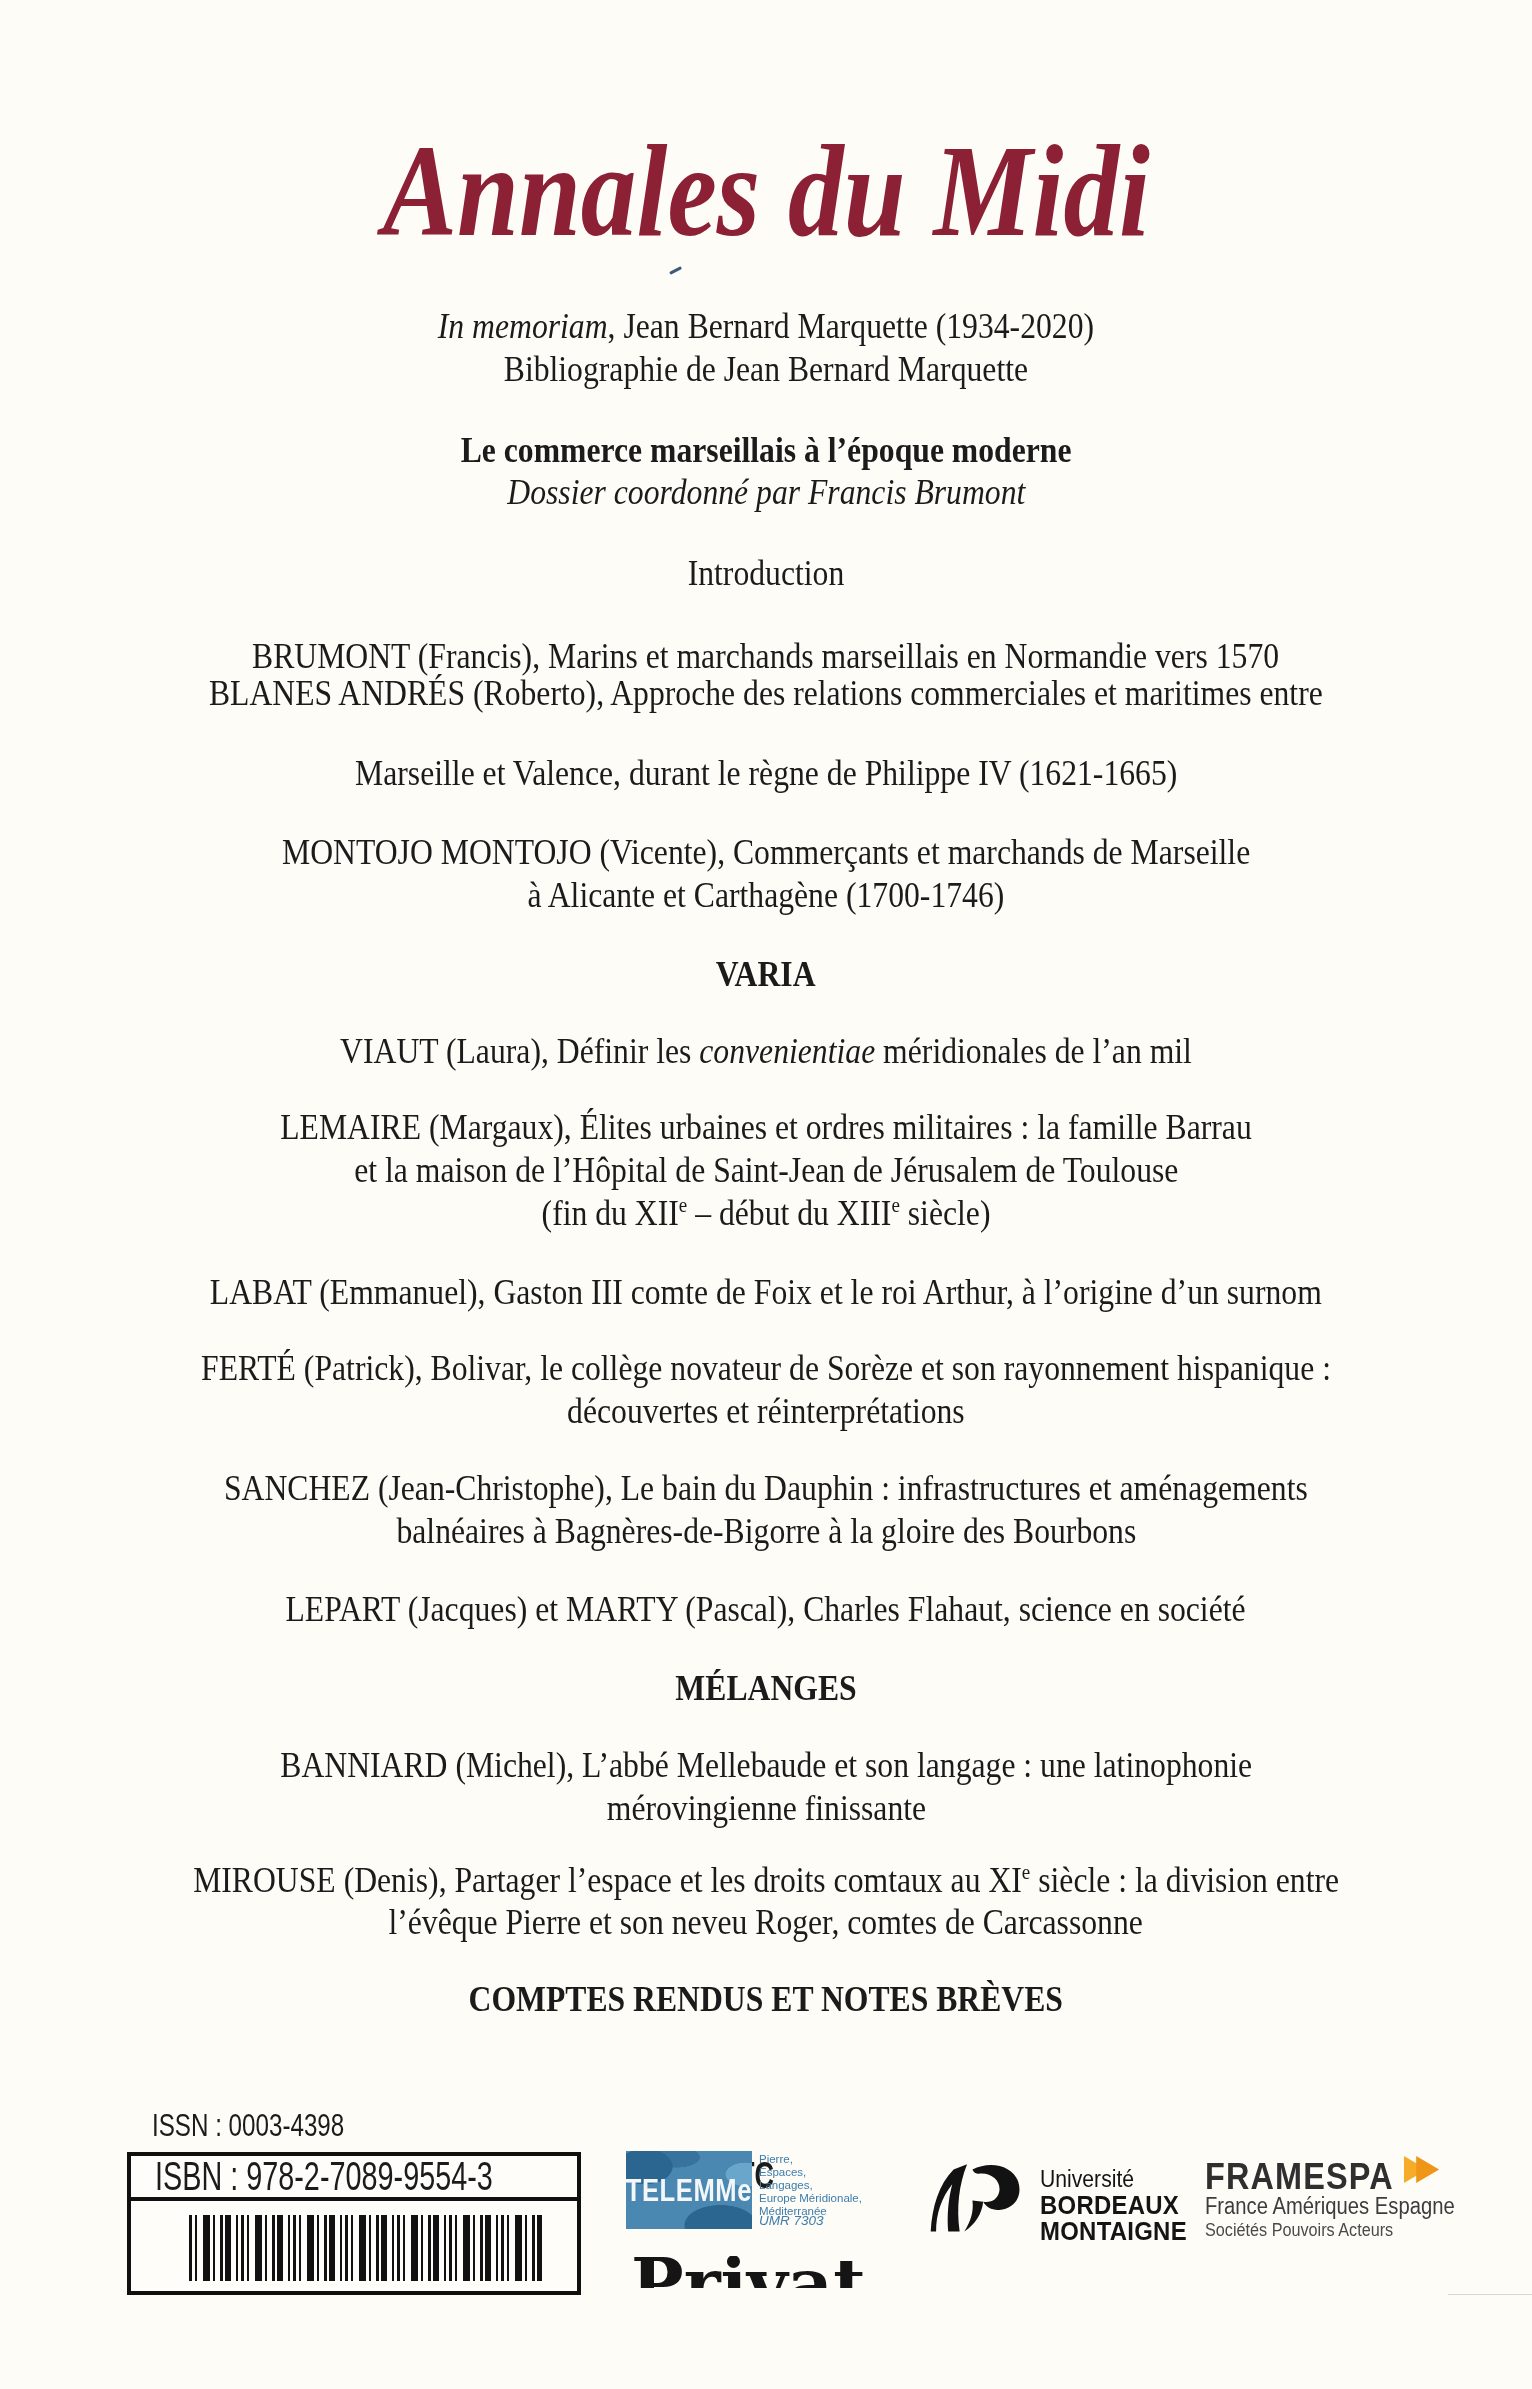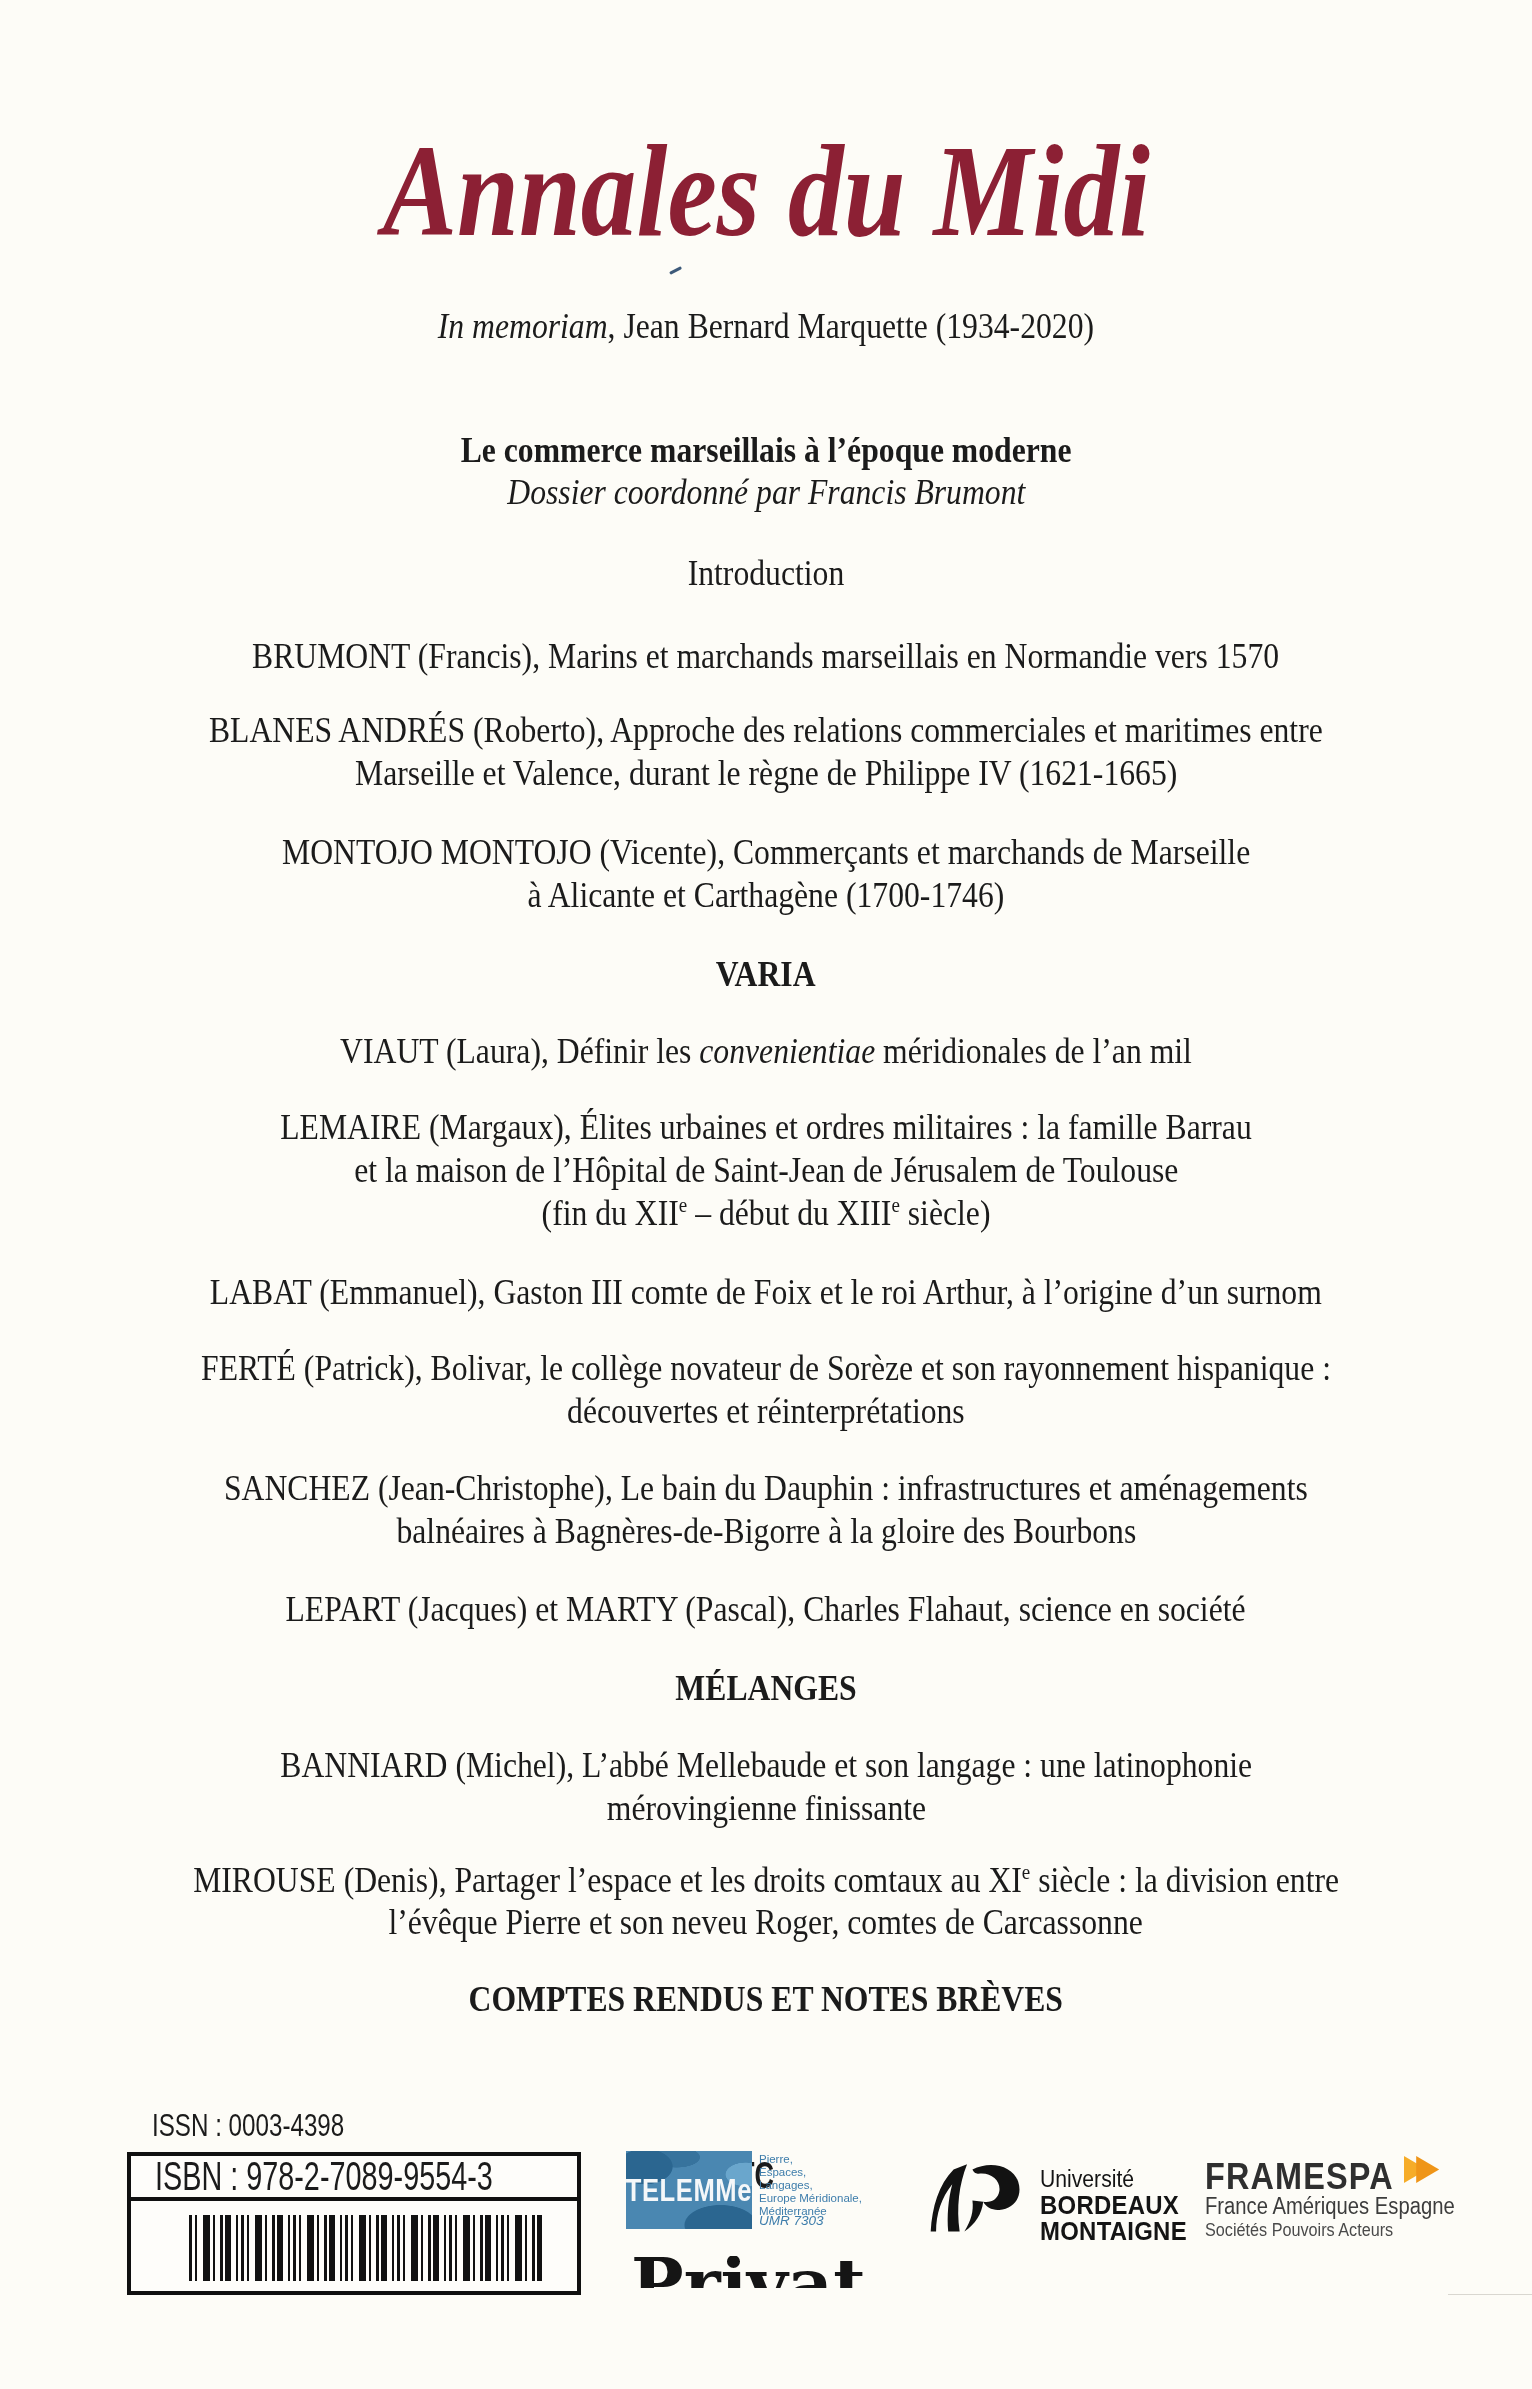--- a/index.html
+++ b/index.html
@@ -89,37 +89,40 @@
 <div class="page">
 
   <div class="title-line" style="color:#8c2034;">
     <span class="tx">Annales du Midi</span>
   </div>
   <span class="mark"></span>
 
   <div class="line" style="top:305px">
     <span class="tx"><span class="i">In memoriam</span><span>, Jean Bernard Marquette (1934-2020)</span></span>
   </div>
+  <div class="line" style="top:348px">
+    <span class="tx">Bibliographie de Jean Bernard Marquette</span>
+  </div>
 
   <div class="line b" style="top:429px">
     <span class="tx">Le commerce marseillais à l’époque moderne</span>
   </div>
   <div class="line i" style="top:471px">
     <span class="tx">Dossier coordonné par Francis Brumont</span>
   </div>
 
   <div class="line" style="top:552px">
     <span class="tx">Introduction</span>
   </div>
 
   <div class="line" style="top:635px">
     <span class="tx">BRUMONT (Francis), Marins et marchands marseillais en Normandie vers 1570</span>
   </div>
 
-  <div class="line" style="top:709px">
+  <div class="line" style="top:672px">
     <span class="tx">BLANES ANDRÉS (Roberto), Approche des relations commerciales et maritimes entre</span>
   </div>
   <div class="line" style="top:752px">
     <span class="tx">Marseille et Valence, durant le règne de Philippe IV (1621-1665)</span>
   </div>
 
   <div class="line" style="top:831px">
     <span class="tx">MONTOJO MONTOJO (Vicente), Commerçants et marchands de Marseille</span>
   </div>
   <div class="line" style="top:874px">

